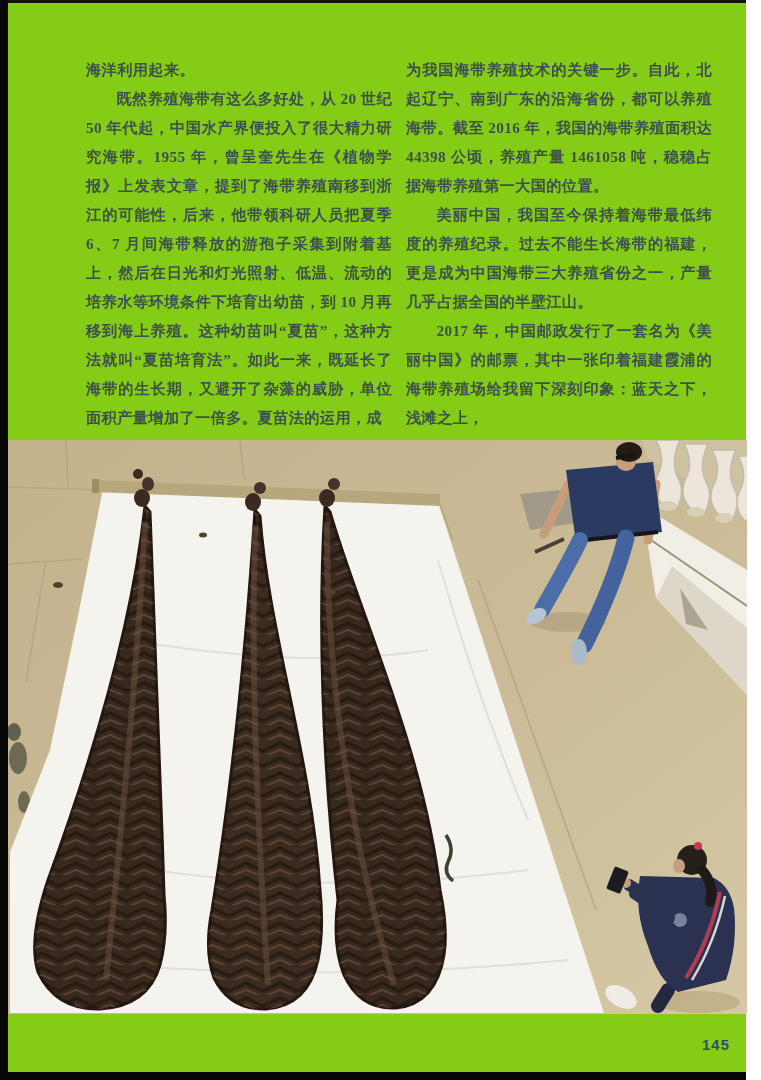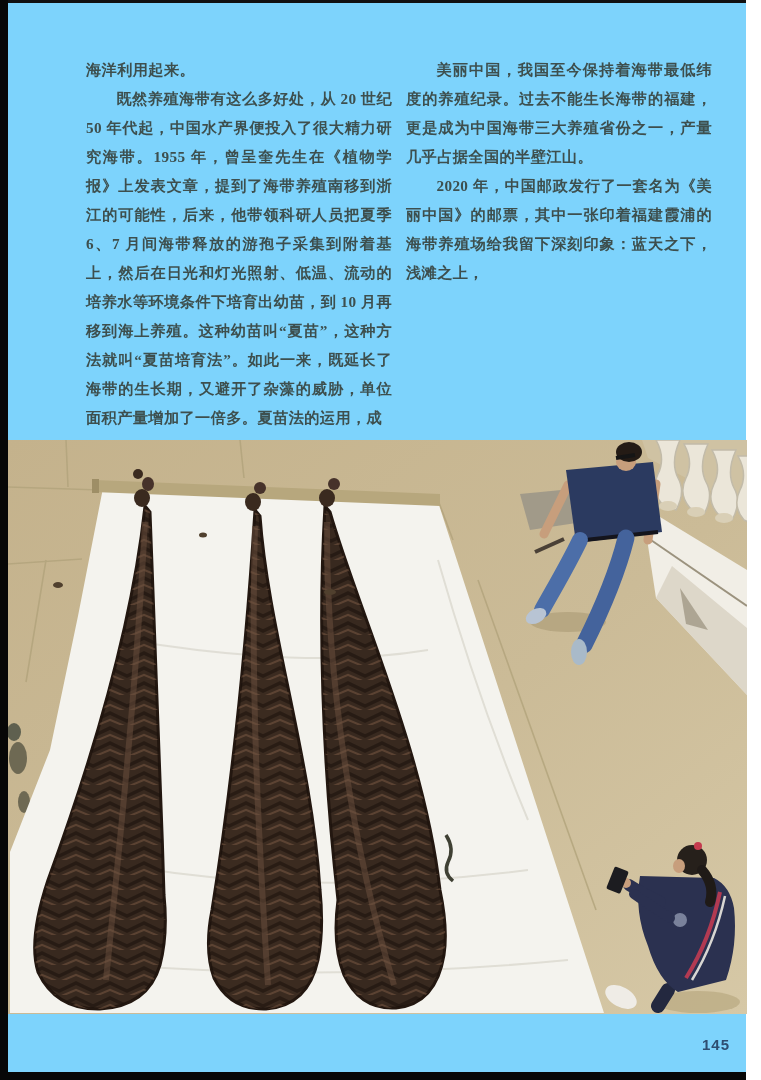--- a/index.html
+++ b/index.html
@@ -1,16 +1,16 @@
 <!DOCTYPE html>
 <html><head>
 <meta charset="utf-8">
 <style>
   html,body{margin:0;padding:0;background:#e8e8e8;}
-  #page{position:relative;width:761px;height:1080px;background:#7dd3fc;overflow:hidden;
+  #page{position:relative;width:761px;height:1080px;background:#84cc16;overflow:hidden;
         font-family:"Liberation Serif","DejaVu Serif",serif;}
   
   .scan-left{position:absolute;left:0;top:0;width:8px;height:1080px;background:#070707;}
   .scan-top{position:absolute;left:0;top:0;width:746px;height:3px;background:#111;}
   .scan-bottom{position:absolute;left:0;top:1072px;width:761px;height:8px;background:#070707;}
   .scan-right{position:absolute;left:746px;top:0;width:15px;height:1080px;background:#fff;}
 
   
   .text-columns{position:absolute;left:86px;top:55px;width:626px;display:flex;gap:14px;}
   .col{width:306px;color:#3d4f4e;font-size:15.2px;line-height:29px;font-weight:600;
@@ -35,22 +35,23 @@
   <div class="scan-left"></div>
   <div class="scan-bottom"></div>
   <div class="scan-right"></div>
 
   <div class="text-columns">
     <div class="col">
       <p>海洋利用起来。</p>
       <p class="indent">既然养殖海带有这么多好处，从 20 世纪 50 年代起，中国水产界便投入了很大精力研究海带。1955 年，曾呈奎先生在《植物学报》上发表文章，提到了海带养殖南移到浙江的可能性，后来，他带领科研人员把夏季 6、7 月间海带释放的游孢子采集到附着基上，然后在日光和灯光照射、低温、流动的培养水等环境条件下培育出幼苗，到 10 月再移到海上养殖。这种幼苗叫“夏苗”，这种方法就叫“夏苗培育法”。如此一来，既延长了海带的生长期，又避开了杂藻的威胁，单位面积产量增加了一倍多。夏苗法的运用，成</p>
     </div>
     <div class="col">
+      <p>为我国海带养殖技术的关键一步。自此，北起辽宁、南到广东的沿海省份，都可以养殖海带。截至 2016 年，我国的海带养殖面积达 44398 公顷，养殖产量 1461058 吨，稳稳占据海带养殖第一大国的位置。</p>
       <p class="indent">美丽中国，我国至今保持着海带最低纬度的养殖纪录。过去不能生长海带的福建，更是成为中国海带三大养殖省份之一，产量几乎占据全国的半壁江山。</p>
-      <p class="indent">2020 年，中国邮政发行了一套名为《美丽中国》的邮票，其中一张印着福建霞浦的海带养殖场给我留下深刻印象：蓝天之下，浅滩之上，</p>
+      <p class="indent">2017 年，中国邮政发行了一套名为《美丽中国》的邮票，其中一张印着福建霞浦的海带养殖场给我留下深刻印象：蓝天之下，浅滩之上，</p>
     </div>
   </div>
 
   <div class="photo">
     <svg width="739" height="574" viewBox="0 0 739 574" xmlns="http://www.w3.org/2000/svg">
       <defs>
         <linearGradient id="groundGrad" x1="0" y1="0" x2="1" y2="1">
           <stop offset="0" stop-color="#c4b28c"></stop>
           <stop offset="0.55" stop-color="#cbbb97"></stop>
           <stop offset="1" stop-color="#d6c8a6"></stop>

